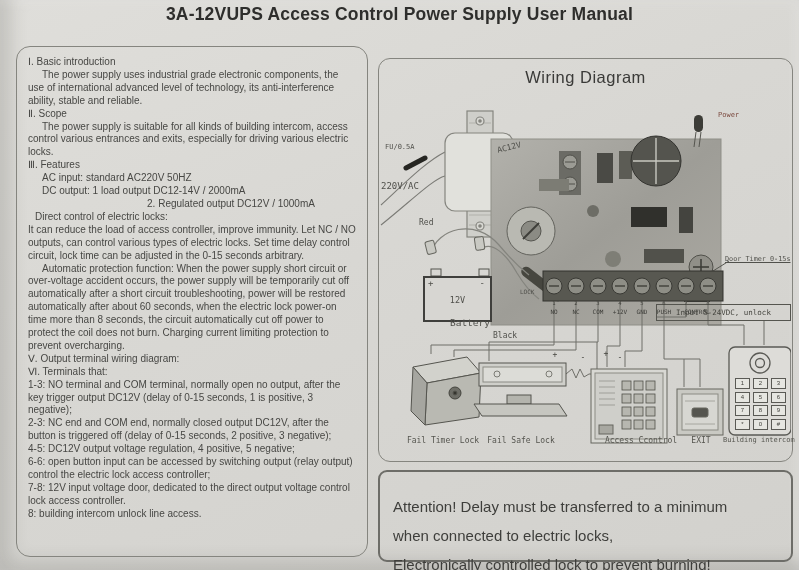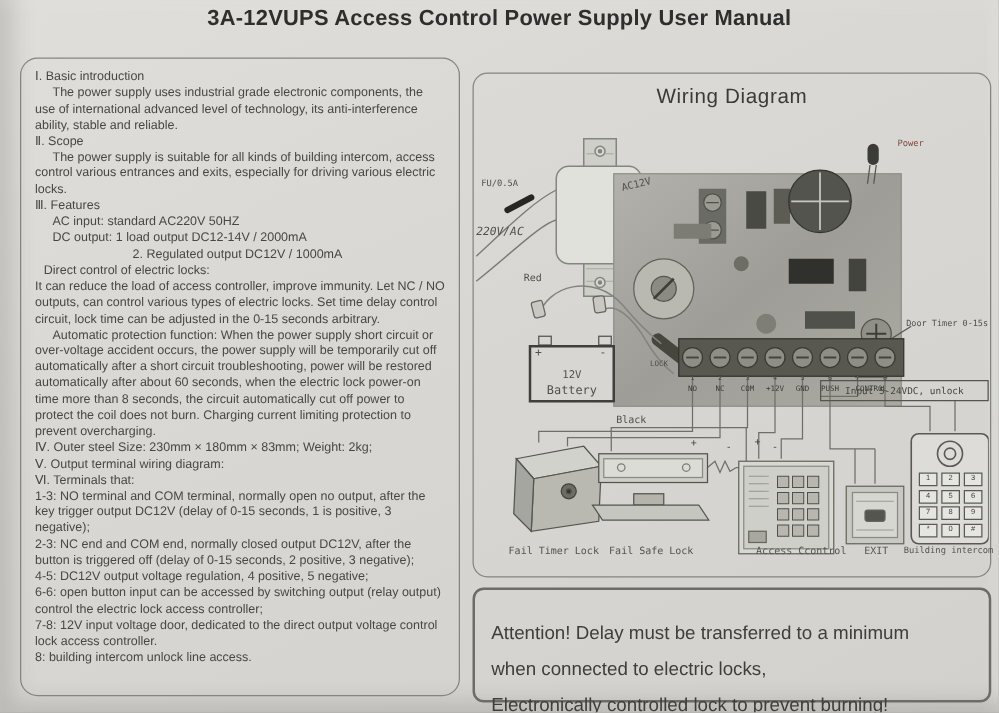--- a/index.html
+++ b/index.html
@@ -9,37 +9,37 @@
         font-family:"Liberation Sans",sans-serif;color:#4a4a48;}
   .abs{position:absolute;}
   
   .title{left:0;top:4px;width:100%;text-align:center;font-size:17.5px;font-weight:bold;color:#2e2e2c;letter-spacing:.2px;}
   
   .manual{left:16px;top:46px;width:352px;height:511px;border:1.5px solid #85857f;border-radius:14px;
           padding:9px 11px 0 11px;box-sizing:border-box;font-size:10px;line-height:12.9px;color:#474744;}
   .manual p{margin:0;}
   .i1{text-indent:14px;}
   .i2{text-indent:7px;}
-  .big{padding-left:78px;}
+  .big{padding-left:78px;text-align:center;}
   
   .wiring{left:378px;top:58px;width:415px;height:404px;border:1.5px solid #85857f;border-radius:12px;box-sizing:border-box;}
   .wtitle{left:0;top:9px;width:100%;text-align:center;font-size:16.5px;color:#3a3a38;letter-spacing:.5px;}
   .dlab{position:absolute;font-family:"DejaVu Sans Mono",monospace;color:#50504b;white-space:nowrap;}
   .devlab{position:absolute;top:377px;font-family:"DejaVu Sans Mono",monospace;font-size:8px;color:#55554f;text-align:center;white-space:nowrap;}
   .tnum{position:absolute;top:241px;font-size:5.5px;font-family:"DejaVu Sans Mono",monospace;color:#44443f;transform:translateX(-50%);}
   .tlab{position:absolute;top:249px;font-size:6px;font-family:"DejaVu Sans Mono",monospace;color:#3c3c38;transform:translateX(-50%);}
   .pol{position:absolute;font-size:8px;font-family:"DejaVu Sans Mono",monospace;color:#45453f;transform:translateX(-50%);}
   .inputbox{position:absolute;left:277px;top:245px;width:133px;height:15px;border:1px solid #55554f;
             font-family:"DejaVu Sans Mono",monospace;font-size:7.5px;line-height:15px;text-align:center;color:#45453f;}
   .battery{position:absolute;left:44px;top:217px;width:69px;height:46px;border:2.5px solid #3f3f3c;background:#d7d6d2;box-sizing:border-box;
            font-family:"DejaVu Sans Mono",monospace;color:#50504b;}
   .battery .plus{position:absolute;left:3px;top:0px;font-size:9px;}
   .battery .minus{position:absolute;right:5px;top:0px;font-size:9px;}
   .battery .v{width:100%;text-align:center;margin-top:17px;font-size:8.5px;}
-  .battery .n{width:100%;text-align:center;margin-top:2px;font-size:9.5px;}
+  .battery .n{width:100%;text-align:right;margin-top:12px;font-size:9.5px;}
   .keys{position:absolute;left:356px;top:319px;display:grid;grid-template-columns:repeat(3,15px);gap:2.5px 3px;}
   .keys span{height:9px;border:1px solid #5a5a55;background:#e6e6e1;font-size:6px;line-height:9px;text-align:center;color:#3f3f3a;}
   
   .attn{left:378px;top:470px;width:415px;height:92px;border:2px solid #6d6d68;border-radius:9px;box-sizing:border-box;
         padding:20px 13px;font-size:15px;color:#3e3e3b;}
   .attn div{line-height:29px;white-space:nowrap;}
 </style>
 </head>
 <body>
 
@@ -52,21 +52,20 @@
     <p class="i1">The power supply uses industrial grade electronic components, the use of international advanced level of  technology, its anti-interference ability, stable and reliable.</p>
     <p>Ⅱ. Scope</p>
     <p class="i1">The power supply is suitable for all kinds of building   intercom, access control various entrances and exits,   especially for driving various electric locks.</p>
     <p>Ⅲ. Features</p>
     <p class="i1">AC input: standard AC220V 50HZ</p>
     <p class="i1">DC output: 1 load output DC12-14V / 2000mA</p>
     <p class="big">2. Regulated output DC12V / 1000mA</p>
     <p class="i2">Direct control of electric locks:</p>
     <p>It can reduce the load of access controller, improve immunity. Let NC / NO outputs, can control various types of electric locks. Set time delay control circuit, lock time can be adjusted in the  0-15 seconds arbitrary.</p>
     <p class="i1">Automatic protection function: When the power supply short circuit or over-voltage accident occurs, the power supply will be temporarily cut off automatically after a short circuit troubleshooting, power will be restored automatically after about 60 seconds, when the electric lock power-on time more than 8 seconds, the circuit automatically cut off power to protect the coil does not burn. Charging current limiting protection to prevent overcharging.</p>
-    <p>Ⅳ. Outer steel Size: 230mm × 180mm × 83mm; Weight: 2kg;</p>
     <p>Ⅴ. Output terminal wiring diagram:</p>
     <p>Ⅵ. Terminals that:</p>
     <p>1-3: NO terminal and COM terminal, normally open no output, after the key trigger output DC12V (delay of 0-15 seconds, 1 is positive, 3 negative);</p>
     <p>2-3: NC end and COM end, normally closed output DC12V, after the button is triggered off (delay of 0-15 seconds, 2 positive, 3 negative);</p>
     <p>4-5: DC12V output voltage regulation, 4 positive, 5 negative;</p>
     <p>6-6: open button input can be accessed by switching output (relay output) control the electric lock access controller;</p>
     <p>7-8: 12V input voltage door, dedicated to the direct output voltage control lock access controller.</p>
     <p>8: building intercom unlock line access.</p>
   </div>
 
@@ -246,27 +245,27 @@
 
       <g stroke="#5a5a55" stroke-width="1.3">
         <rect x="350" y="288" width="62" height="88" rx="6" fill="#dddcd8"></rect>
         <circle cx="381" cy="304" r="10" fill="none"></circle>
         <circle cx="381" cy="304" r="4.5" fill="none"></circle>
       </g>
     </svg>
 
     <div class="abs wtitle">Wiring Diagram</div>
     <div class="dlab" style="left:6px;top:84px;font-size:7px;">FU/0.5A</div>
-    <div class="dlab" style="left:2px;top:122px;font-size:9px;font-style:italic;">220V/AC</div>
+    <div class="dlab" style="left:2px;top:122px;font-size:9px;">220V/AC</div>
     <div class="dlab" style="left:118px;top:84px;font-size:8px;transform:rotate(-14deg);">AC12V</div>
     <div class="dlab" style="left:339px;top:52px;font-size:7px;color:#7c4b40;">Power</div>
     <div class="dlab" style="left:40px;top:159px;font-size:8px;">Red</div>
     <div class="dlab" style="left:114px;top:252px;font-size:8px;margin-top:20px;">Black</div>
     <div class="dlab" style="left:141px;top:229px;font-size:6px;">LOCK</div>
-    <div class="dlab" style="left:346px;top:196px;font-size:6.8px;">Door Timer 0-15s</div>
+    <div class="dlab" style="left:346px;top:196px;font-size:6.8px;text-decoration:underline;">Door Timer 0-15s</div>
     <div class="inputbox">Input 5-24VDC, unlock</div>
 
     <div class="battery">
       <span class="plus">+</span>
       <span class="minus">-</span>
       <div class="v">12V</div>
       <div class="n">Battery</div>
     </div>
 
     <span class="tnum" style="left:175px;">1</span>

